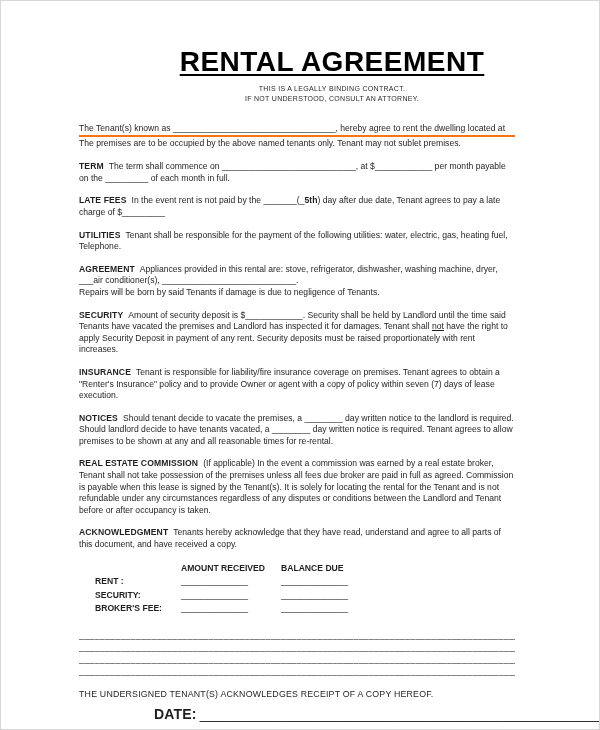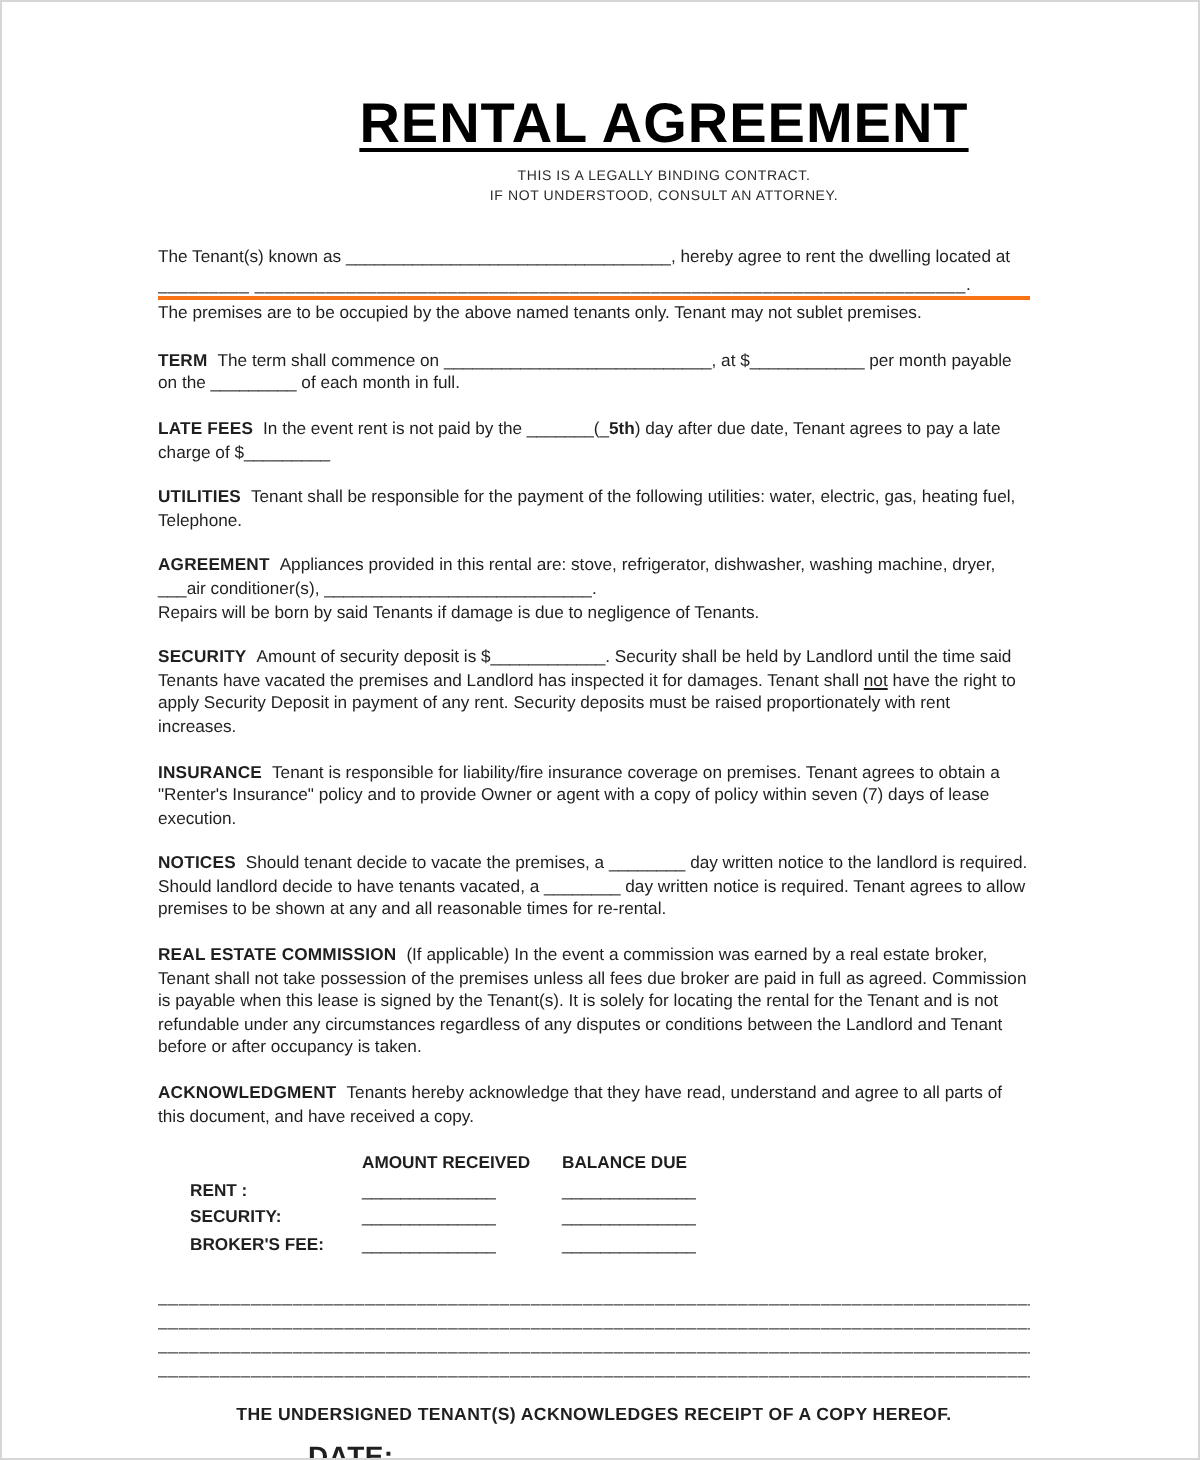--- a/index.html
+++ b/index.html
@@ -80,22 +80,22 @@
     height: 12px;
     line-height: 12px;
     white-space: nowrap;
     overflow: hidden;
     letter-spacing: 0.4px;
     color: #2e2e2e;
   }
 
   
   .undersigned {
-    text-align: center;
-    font-weight: bold;
+    text-align: left;
+    font-weight: normal;
     font-size: 8.8px;
     letter-spacing: 0.2px;
     margin: 12px 0 0 0 !important;
   }
   .date-line {
     margin: 9px 0 0 75px !important;
     font-size: 14px;
   }
   .date-line b { letter-spacing: 0.2px; margin-right: 3px; }
   u { text-underline-offset: 1px; }
@@ -107,21 +107,20 @@
 
   <div class="header">
     <h1 class="doc-title">RENTAL AGREEMENT</h1>
     <div class="sub">THIS IS A LEGALLY BINDING CONTRACT.</div>
     <div class="sub">IF NOT UNDERSTOOD, CONSULT AN ATTORNEY.</div>
   </div>
 
   <div class="content">
 
     <p class="intro-line">The Tenant(s) known as __________________________________, hereby agree to rent the dwelling located at</p>
-    <p class="blank-line">_________ ______________________________________________________________________.</p>
     <p class="premises">The premises are to be occupied by the above named tenants only. Tenant may not sublet premises.</p>
 
     <div id="sections">
         <p><b class="sec-h">TERM</b><span>The term shall commence on ____________________________, at $____________ per month payable on the _________ of each month in full.</span></p>
         <p><b class="sec-h">LATE FEES</b><span>In the event rent is not paid by the _______(_</span><b>5th</b><span>) day after due date, Tenant agrees to pay a late charge of $_________</span></p>
         <p><b class="sec-h">UTILITIES</b><span>Tenant shall be responsible for the payment of the following utilities: water, electric, gas, heating fuel, Telephone.</span></p>
         <p><b class="sec-h">AGREEMENT</b><span>Appliances provided in this rental are: stove, refrigerator, dishwasher, washing machine, dryer, ___air conditioner(s), ____________________________.</span><br><span>Repairs will be born by said Tenants if damage is due to negligence of Tenants.</span></p>
         <p><b class="sec-h">SECURITY</b><span>Amount of security deposit is $____________. Security shall be held by Landlord until the time said Tenants have vacated the premises and Landlord has inspected it for damages. Tenant shall </span><u>not</u><span> have the right to apply Security Deposit in payment of any rent. Security deposits must be raised proportionately with rent increases.</span></p>
         <p><b class="sec-h">INSURANCE</b><span>Tenant is responsible for liability/fire insurance coverage on premises. Tenant agrees to obtain a "Renter's Insurance" policy and to provide Owner or agent with a copy of policy within seven (7) days of lease execution.</span></p>
         <p><b class="sec-h">NOTICES</b><span>Should tenant decide to vacate the premises, a ________ day written notice to the landlord is required. Should landlord decide to have tenants vacated, a ________ day written notice is required. Tenant agrees to allow premises to be shown at any and all reasonable times for re-rental.</span></p>

